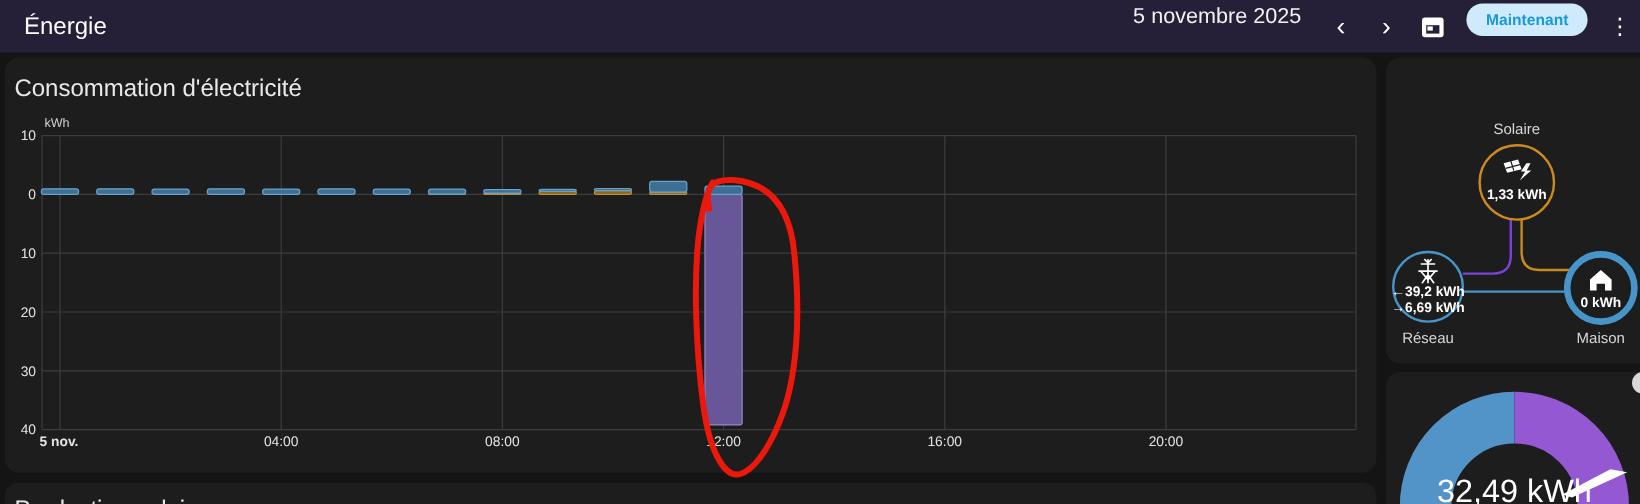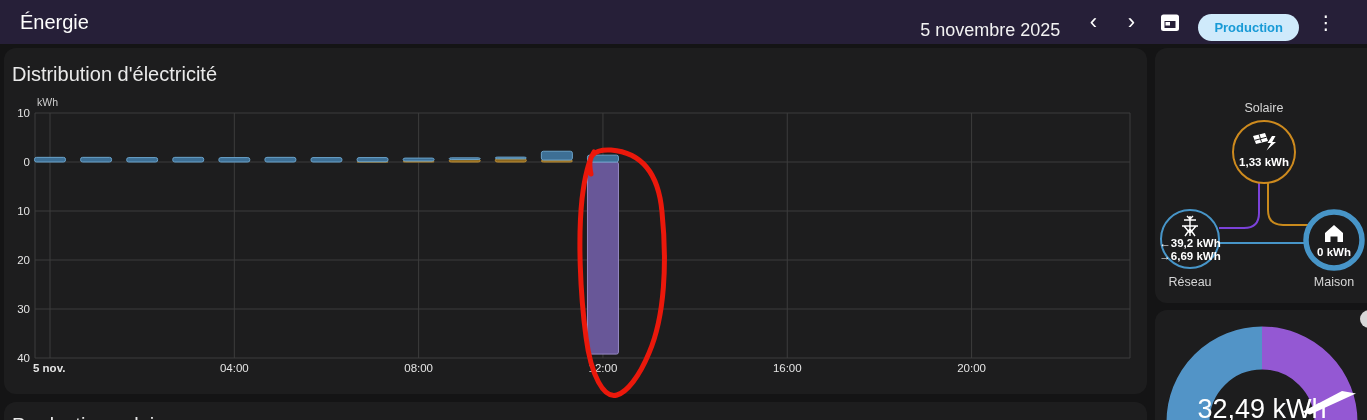--- a/index.html
+++ b/index.html
@@ -1,20 +1,20 @@
 <!DOCTYPE html>
 <html><head>
 <meta charset="utf-8">
 <style>
   html,body{margin:0;padding:0;width:1367px;height:420px;overflow:hidden;background:#141415;
     font-family:"Liberation Sans","DejaVu Sans",sans-serif;-webkit-font-smoothing:antialiased;}
   .header{position:absolute;top:0;left:0;width:1367px;height:44px;background:#261f38;
     display:flex;align-items:center;color:#fff;gap:40px;}
   .header-title{font-size:20px;margin-left:20px;color:#fdfdfd;}
-  .header-right{margin-left:auto;display:flex;align-items:flex-end;margin-right:26px;}
+  .header-right{margin-left:auto;display:flex;align-items:flex-start;margin-right:2px;}
   .header-date{font-size:18px;color:#f2f2f2;margin-right:14px;}
   .nav-btn{width:38px;height:38px;display:flex;align-items:center;justify-content:center;
     font-size:22px;color:#fff;cursor:pointer;border-radius:50%;background:none;border:none;}
   .cal-btn{width:40px;height:38px;display:flex;align-items:center;justify-content:center;cursor:pointer;}
   .pill{background:#cfeafb;color:#189ad6;font-size:13px;font-weight:bold;border:none;
     border-radius:15px;height:27px;padding:0 16px;margin:0 12px 0 8px;cursor:pointer;}
   .kebab{width:30px;height:38px;display:flex;align-items:center;justify-content:center;
     font-size:19px;color:#fff;cursor:pointer;letter-spacing:0;}
   .card{position:absolute;background:#1d1d1e;border-radius:12px;}
   #card-consumption{left:4px;top:48px;width:1143px;height:346px;}
@@ -42,27 +42,27 @@
     <div class="header-date">5 novembre 2025</div>
     <button class="nav-btn">‹</button>
     <button class="nav-btn">›</button>
     <div class="cal-btn">
       <svg width="20" height="20" viewBox="0 0 20 20">
         <rect x="1" y="2.5" width="18" height="16.5" rx="2.5" fill="#ffffff"></rect>
         <rect x="4.5" y="9" width="11" height="7" fill="#261f38"></rect>
         <rect x="5.5" y="10" width="4.5" height="3.5" fill="#ffffff"></rect>
       </svg>
     </div>
-    <button class="pill">Production</button>
+    <button class="pill">Maintenant</button>
     <div class="kebab">⋮</div>
   </div>
 </div>
 
 <div class="card" id="card-consumption">
-  <div class="card-title">Distribution d'électricité</div>
+  <div class="card-title">Consommation d'électricité</div>
   <svg id="chart-svg" width="1143" height="346">
       <line x1="31" y1="65" x2="1126" y2="65" stroke="#3d3d3d" stroke-width="1"></line>
       <text x="26" y="69" text-anchor="end" class="tick">10</text>
       <line x1="31" y1="114" x2="1126" y2="114" stroke="#3d3d3d" stroke-width="1"></line>
       <text x="26" y="118" text-anchor="end" class="tick">0</text>
       <line x1="31" y1="163" x2="1126" y2="163" stroke="#3d3d3d" stroke-width="1"></line>
       <text x="26" y="167" text-anchor="end" class="tick">10</text>
       <line x1="31" y1="212" x2="1126" y2="212" stroke="#3d3d3d" stroke-width="1"></line>
       <text x="26" y="216" text-anchor="end" class="tick">20</text>
       <line x1="31" y1="261" x2="1126" y2="261" stroke="#3d3d3d" stroke-width="1"></line>

